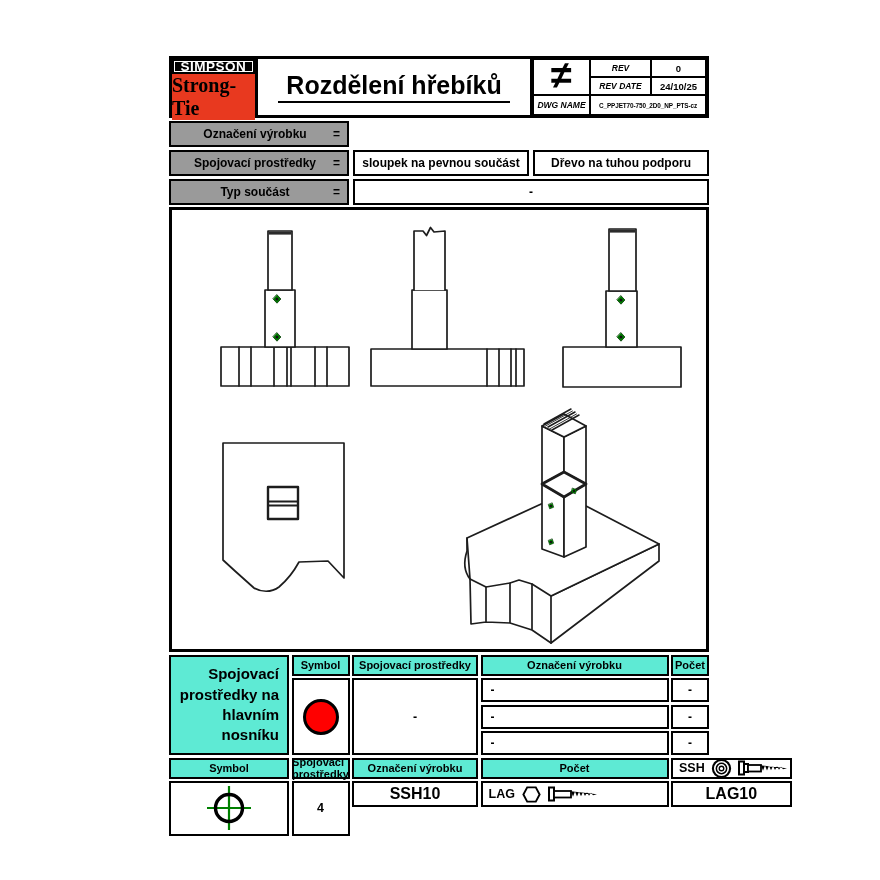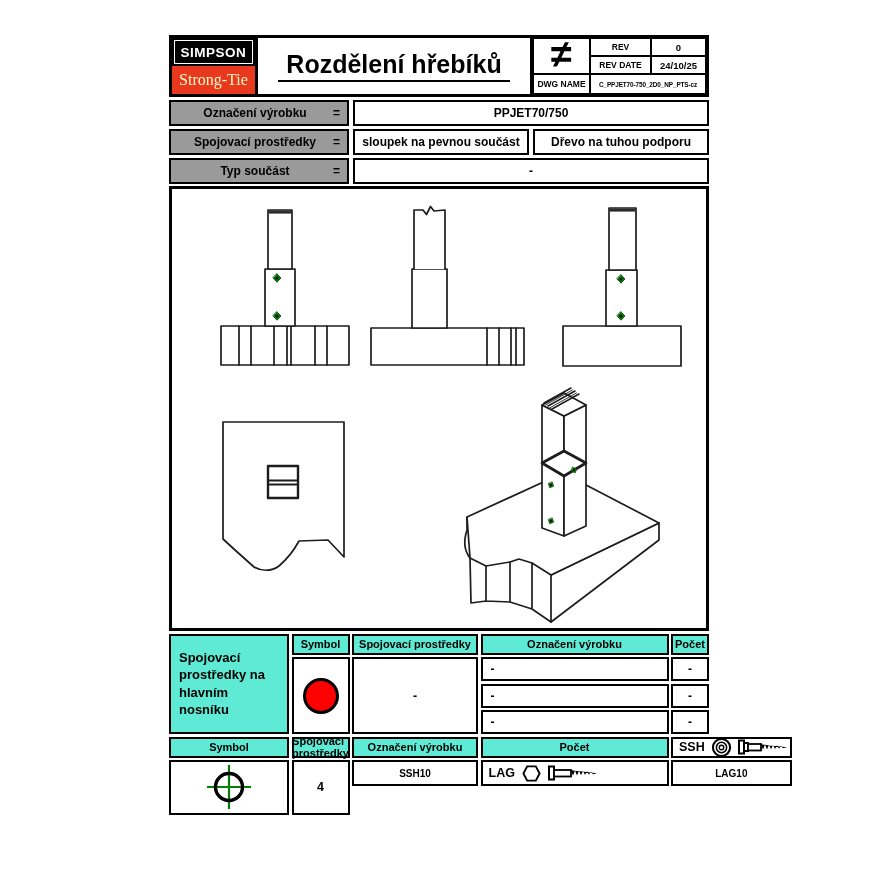--- a/index.html
+++ b/index.html
@@ -1,34 +1,34 @@
 <!DOCTYPE html>
 <html><head>
 <meta charset="utf-8">
 <style>
   * { box-sizing: border-box; margin: 0; padding: 0; }
   html,body { width: 880px; height: 880px; background: #ffffff;
     font-family: "Liberation Sans", sans-serif; color:#000; }
-  .doc { position: absolute; left: 169px; top: 35px; width: 540px; }
+  .doc { position: absolute; left: 169px; top: 56px; width: 540px; }
 
   
   .title-block { display:flex; align-items:stretch; height:62px; border:3px solid #000; background:#fff; }
   .logo { width:86px; border-right:3px solid #000; display:flex; flex-direction:column; }
   .logo-top { flex:1; background:#000; color:#fff; display:flex; align-items:center; justify-content:center;
     font-weight:700; font-size:13.5px; letter-spacing:.5px;
     box-shadow: inset 0 0 0 2px #000, inset 0 0 0 3px #fff; }
-  .logo-bottom { flex:1; background:#e8391f; color:#fef9c3; display:flex; align-items:center; justify-content:center;
-    font-family:"Liberation Serif", serif; font-weight:400; font-size:16px; }
+  .logo-bottom { flex:1; background:#e8391f; color:#000000; display:flex; align-items:center; justify-content:center;
+    font-family:"Liberation Serif", serif; font-weight:700; font-size:20px; }
   .title-cell { flex:1; display:flex; align-items:center; justify-content:center; }
   .title-text { font-size:25px; font-weight:700; border-bottom:2.5px solid #000; padding:0 8px 1px; white-space:nowrap; }
   .rev-block { width:176px; border-left:3px solid #000; display:grid;
     grid-template-columns:57px 61px 1fr; grid-template-rows:1fr 1fr 1.1fr; }
   .rcell { border:1.3px solid #000; display:flex; align-items:center; justify-content:center; font-weight:700; }
   .ne-cell { grid-row:1/3; font-size:38px; line-height:1; padding-bottom:4px; }
-  .rlabel { font-size:8.5px; }
+  .rlabel { font-size:8.5px;font-style:italic; }
   .rval { font-size:9.5px; }
   .dwg-val { grid-column:2/4; font-size:6.4px; letter-spacing:-0.1px; }
 
   
   .info-row { display:flex; gap:4px; margin-top:3px; height:26px; }
   .info-label { width:180px; background:#9a9a9a; border:2.5px solid #000; display:flex; align-items:center;
     font-weight:700; font-size:12px; }
   .info-label-text { flex:1; text-align:center; padding-left:6px; }
   .info-eq { padding-right:7px; font-weight:700; }
   .info-val { flex:1; border:2.5px solid #000; background:#fff; display:flex; align-items:center; justify-content:center;
@@ -38,28 +38,28 @@
   .drawing-box { margin-top:2px; height:445px; border:3px solid #000; background:#fff; overflow:hidden; }
   .drawing-box svg { display:block; }
 
   
   .btable { display:grid; grid-template-columns:120px 58px 126px 188px 1fr; gap:2.5px; margin-top:2.5px; }
   .bt1 { grid-template-rows:21px 24px 24px 24px; }
   .bt2 { grid-template-rows:21px 26px 26px; }
   .cell { border:2.2px solid #000; background:#fff; display:flex; align-items:center; justify-content:center; font-weight:700; }
   .gray { background:#5eead4; }
   .hdr { font-size:11px; }
-  .row-label { grid-row:1/-1; text-align:left; font-size:13px; line-height:1.35; padding:18px 8px; }
+  .row-label { grid-row:1/-1; text-align:right; font-size:15px; line-height:1.35; padding:18px 8px; }
   .span-rows { grid-row:2/-1; }
   .dash-left { justify-content:flex-start; padding-left:8px; font-size:12px; }
   .dash-mid { font-size:12px; }
   .count-val { font-size:12.5px; }
   .fastener-cell { justify-content:flex-start; padding-left:6px; gap:6px; font-size:12.5px; }
   .red-circle { width:36px; height:36px; border-radius:50%; background:#ff0000; border:3.2px solid #000; }
-  .product-val { font-size:10px; }
+  .product-val { font-size:16px; }
 </style>
 </head>
 <body>
 
 <div class="doc">
 
   <div class="title-block">
     <div class="logo">
       <div class="logo-top">SIMPSON</div>
       <div class="logo-bottom">Strong-Tie</div>
@@ -76,21 +76,20 @@
       <div class="rcell rlabel">DWG NAME</div>
       <div class="rcell dwg-val">C_PPJET70-750_2D0_NP_PTS-cz</div>
     </div>
   </div>
 
   <div class="info-row">
     <div class="info-label">
       <span class="info-label-text">Označení výrobku</span>
       <span class="info-eq">=</span>
     </div>
-    <div class="info-val">PPJET70/750</div>
   </div>
   <div class="info-row">
     <div class="info-label">
       <span class="info-label-text">Spojovací prostředky</span>
       <span class="info-eq">=</span>
     </div>
     <div class="info-val">sloupek na pevnou součást</div>
     <div class="info-val">Dřevo na tuhou podporu</div>
   </div>
   <div class="info-row">

